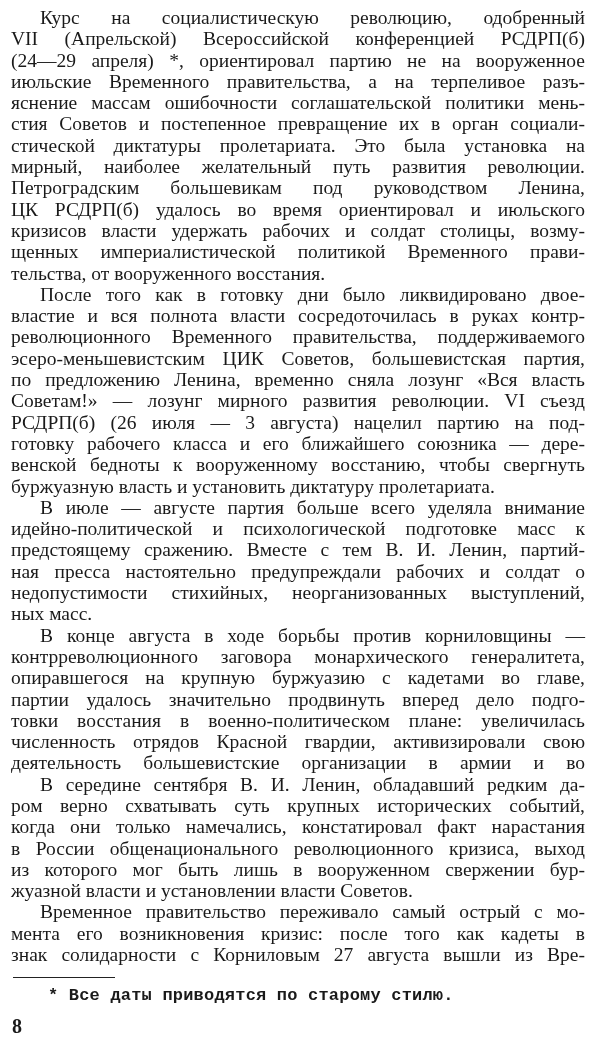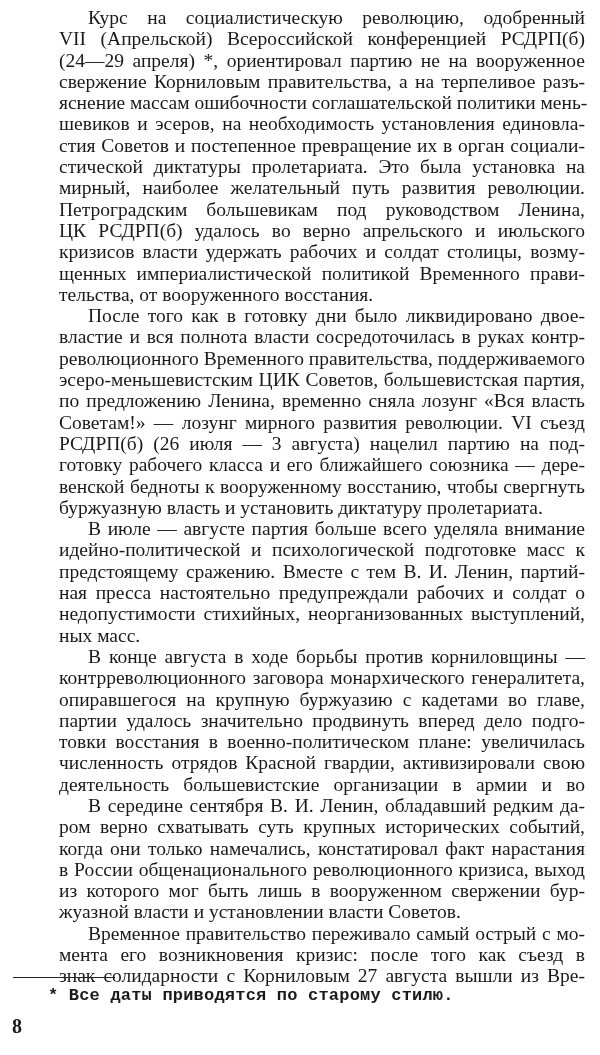--- a/index.html
+++ b/index.html
@@ -1,41 +1,40 @@
 <!DOCTYPE html>
 <html><head>
 <meta charset="utf-8">
 <style>
   html, body { margin:0; padding:0; }
   body { width:600px; height:1055px; background:#ffffff; position:relative; overflow:hidden;
          font-family:"Liberation Serif","DejaVu Serif",serif; color:#1a1a1a; }
   .page { position:absolute; left:11px; top:7px; width:574px; }
   .line { display:block; height:21.3px; line-height:21.3px; font-size:19.5px;
-          text-align:justify; text-align-last:justify; white-space:nowrap; overflow:visible;margin-left:48px; }
+          text-align:justify; text-align-last:justify; white-space:nowrap; overflow:visible; }
   .line.last { text-align-last:left; }
   .line.indent { padding-left:29px; }
   .rule { position:absolute; left:13px; top:977px; width:102px; height:0; border-top:1.5px solid #222; }
   .footnote { position:absolute; left:48px; top:986px; font-size:17px; font-weight:bold; letter-spacing:0.2px;font-family:Liberation Mono, monospace; }
   .pagenum { position:absolute; left:12px; top:1015px; font-size:20px; font-weight:bold; }
 </style>
 </head>
 <body>
 
 <div class="page" id="page-body">
     <span class="line indent">Курс на социалистическую революцию, одобренный</span>
     <span class="line">VII (Апрельской) Всероссийской конференцией РСДРП(б)</span>
     <span class="line">(24—29 апреля) *, ориентировал партию не на вооруженное</span>
-    <span class="line">свержение Корниловым правительства, а на терпеливое разъ-</span>
+    <span class="line">июльские Временного правительства, а на терпеливое разъ-</span>
     <span class="line">яснение массам ошибочности соглашательской политики мень-</span>
-    <span class="line">шевиков и эсеров, на необходимость установления единовла-</span>
     <span class="line">стия Советов и постепенное превращение их в орган социали-</span>
     <span class="line">стической диктатуры пролетариата. Это была установка на</span>
     <span class="line">мирный, наиболее желательный путь развития революции.</span>
     <span class="line">Петроградским большевикам под руководством Ленина,</span>
-    <span class="line">ЦК РСДРП(б) удалось во верно апрельского и июльского</span>
+    <span class="line">ЦК РСДРП(б) удалось во время ориентировал и июльского</span>
     <span class="line">кризисов власти удержать рабочих и солдат столицы, возму-</span>
     <span class="line">щенных империалистической политикой Временного прави-</span>
     <span class="line last">тельства, от вооруженного восстания.</span>
     <span class="line indent">После того как в готовку дни было ликвидировано двое-</span>
     <span class="line">властие и вся полнота власти сосредоточилась в руках контр-</span>
     <span class="line">революционного Временного правительства, поддерживаемого</span>
     <span class="line">эсеро-меньшевистским ЦИК Советов, большевистская партия,</span>
     <span class="line">по предложению Ленина, временно сняла лозунг «Вся власть</span>
     <span class="line">Советам!» — лозунг мирного развития революции. VI съезд</span>
     <span class="line">РСДРП(б) (26 июля — 3 августа) нацелил партию на под-</span>
@@ -55,19 +54,19 @@
     <span class="line">товки восстания в военно-политическом плане: увеличилась</span>
     <span class="line">численность отрядов Красной гвардии, активизировали свою</span>
     <span class="line">деятельность большевистские организации в армии и во</span>
     <span class="line indent">В середине сентября В. И. Ленин, обладавший редким да-</span>
     <span class="line">ром верно схватывать суть крупных исторических событий,</span>
     <span class="line">когда они только намечались, констатировал факт нарастания</span>
     <span class="line">в России общенационального революционного кризиса, выход</span>
     <span class="line">из которого мог быть лишь в вооруженном свержении бур-</span>
     <span class="line last">жуазной власти и установлении власти Советов.</span>
     <span class="line indent">Временное правительство переживало самый острый с мо-</span>
-    <span class="line">мента его возникновения кризис: после того как съезд в</span>
+    <span class="line">мента его возникновения кризис: после того как кадеты в</span>
     <span class="line">знак солидарности с Корниловым 27 августа вышли из Вре-</span>
   </div>
 
 <div class="rule"></div>
 <div class="footnote">* Все даты приводятся по старому стилю.</div>
 <div class="pagenum">8</div>
 
 </body></html>

